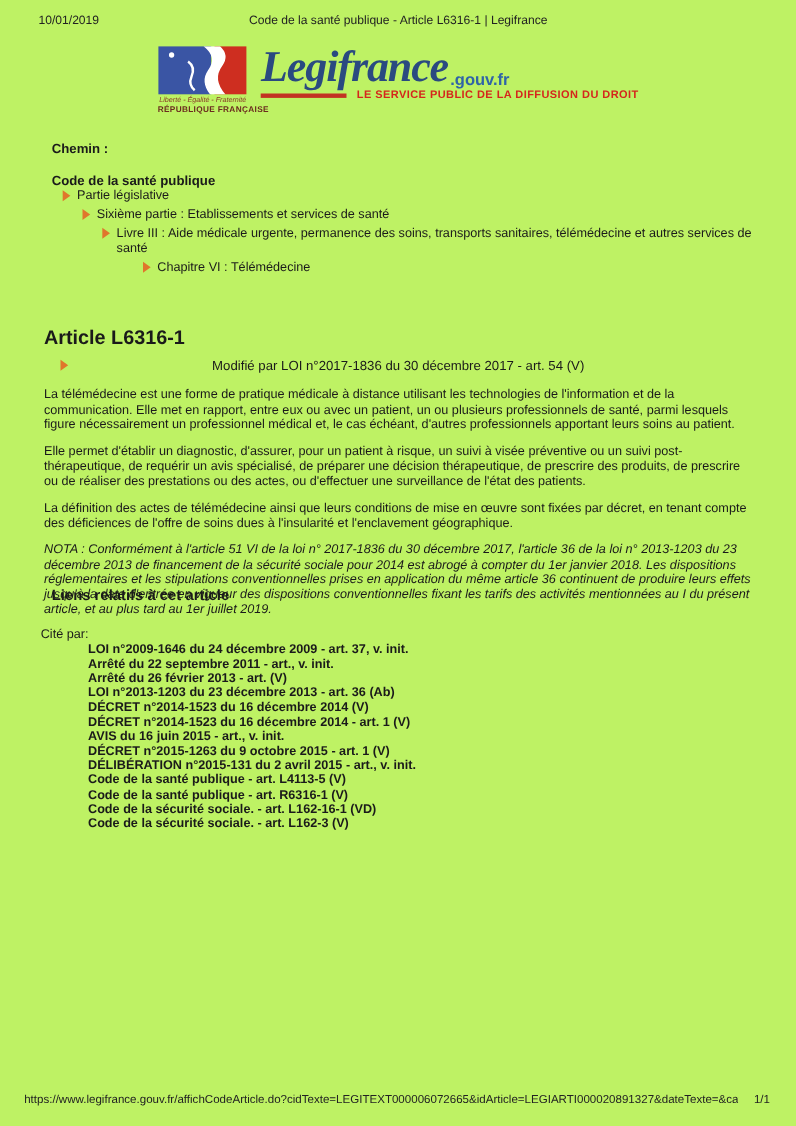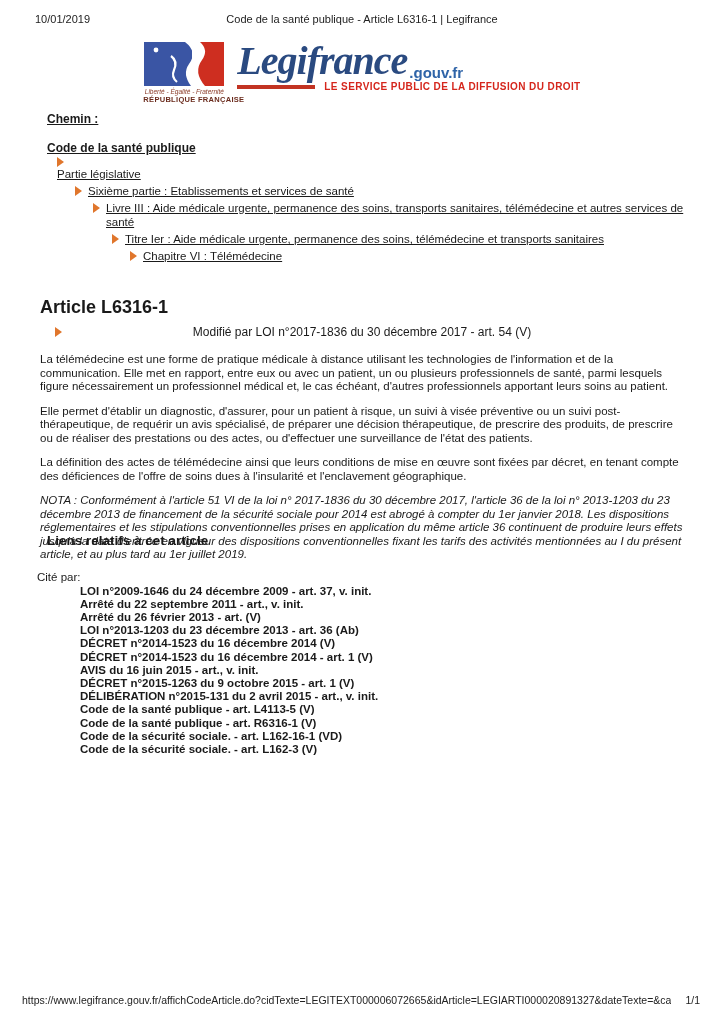--- a/index.html
+++ b/index.html
@@ -1,21 +1,21 @@
 <!DOCTYPE html>
 <html><head>
 <meta charset="utf-8">
 <style>
   * { margin:0; padding:0; box-sizing:border-box; }
   html,body { background:#e9e9e9; }
   .page {
     position:relative;
     width:724px; height:1024px;
     margin:0 auto;
-    background:#ffffff;
+    background:#bef264;
     font-family:"Liberation Sans", sans-serif;
     color:#1a1a1a;
     overflow:hidden;
   }
 
   
   .print-header { position:absolute; top:13px; left:35px; right:35px; font-size:11px; color:#222; }
   .print-date { position:absolute; left:0; top:0; }
   .print-title { position:absolute; left:50%; transform:translateX(-50%); white-space:nowrap; }
   .print-footer { position:absolute; bottom:18px; left:22px; right:24px; font-size:10.5px; color:#222; display:flex; justify-content:space-between; }
@@ -36,27 +36,27 @@
     font-style:italic; font-weight:bold;
     font-size:40px; color:#2a4a80;
     letter-spacing:-1px; line-height:0.95;
   }
   .brand-suffix { font-size:15px; font-weight:bold; color:#2f64a8; margin-top:2px; margin-left:2px; }
   .tagline-row { display:flex; align-items:center; margin-top:1px; }
   .red-rule { width:78px; height:4px; background:#c23322; margin-right:9px; }
   .tagline { font-size:10px; font-weight:bold; color:#d5261c; letter-spacing:.4px; white-space:nowrap; }
 
   
-  .breadcrumb { position:absolute; top:112px; left:47px; right:40px;text-decoration:underline; }
+  .breadcrumb { position:absolute; top:128px; left:47px; right:40px; }
   .chemin-label { font-size:12px; font-weight:bold; margin-bottom:15px; }
   .breadcrumb-root { font-size:12px; font-weight:bold; margin-bottom:0; }
   .crumb { display:flex; align-items:flex-start; font-size:11.5px; line-height:14px; margin-bottom:3px; }
   .crumb .tri { flex:0 0 auto; margin-right:6px; margin-top:2px; }
   .tri { display:inline-block; width:0; height:0; border-top:5px solid transparent; border-bottom:5px solid transparent; border-left:7px solid #e0762c; }
-  .indent-0{margin-left:10px;flex-direction:column;} .indent-1{margin-left:28px;} .indent-2{margin-left:46px;} .indent-3{margin-left:65px;} .indent-4{margin-left:83px;}
+  .indent-0{margin-left:10px;} .indent-1{margin-left:28px;} .indent-2{margin-left:46px;} .indent-3{margin-left:65px;} .indent-4{margin-left:83px;}
 
   
   .article { position:absolute; top:257px; left:40px; width:644px; }
   .article-title { text-align:left; font-size:18px; font-weight:bold; margin-bottom:7px;margin-top:40px; }
   .modified-row { position:relative; text-align:center; font-size:12px; margin-bottom:14px; }
   .modified-row .tri { position:absolute; left:15px; top:2px; }
   .article p { font-size:11.5px; line-height:13.5px; margin-bottom:11px; }
   .article p.nota { font-style:italic; }
 
   
@@ -110,24 +110,20 @@
       <span>Partie législative</span>
     </div>
     <div class="crumb indent-1">
       <span class="tri"></span>
       <span>Sixième partie : Etablissements et services de santé</span>
     </div>
     <div class="crumb indent-2">
       <span class="tri"></span>
       <span>Livre III : Aide médicale urgente, permanence des soins, transports sanitaires, télémédecine et autres services de santé</span>
     </div>
-    <div class="crumb indent-3">
-      <span class="tri"></span>
-      <span>Titre Ier : Aide médicale urgente, permanence des soins, télémédecine et transports sanitaires</span>
-    </div>
     <div class="crumb indent-4">
       <span class="tri"></span>
       <span>Chapitre VI : Télémédecine</span>
     </div>
   </div>
 
   <div class="article">
     <div class="article-title">Article L6316-1</div>
     <div class="modified-row">
       <span class="tri"></span>

